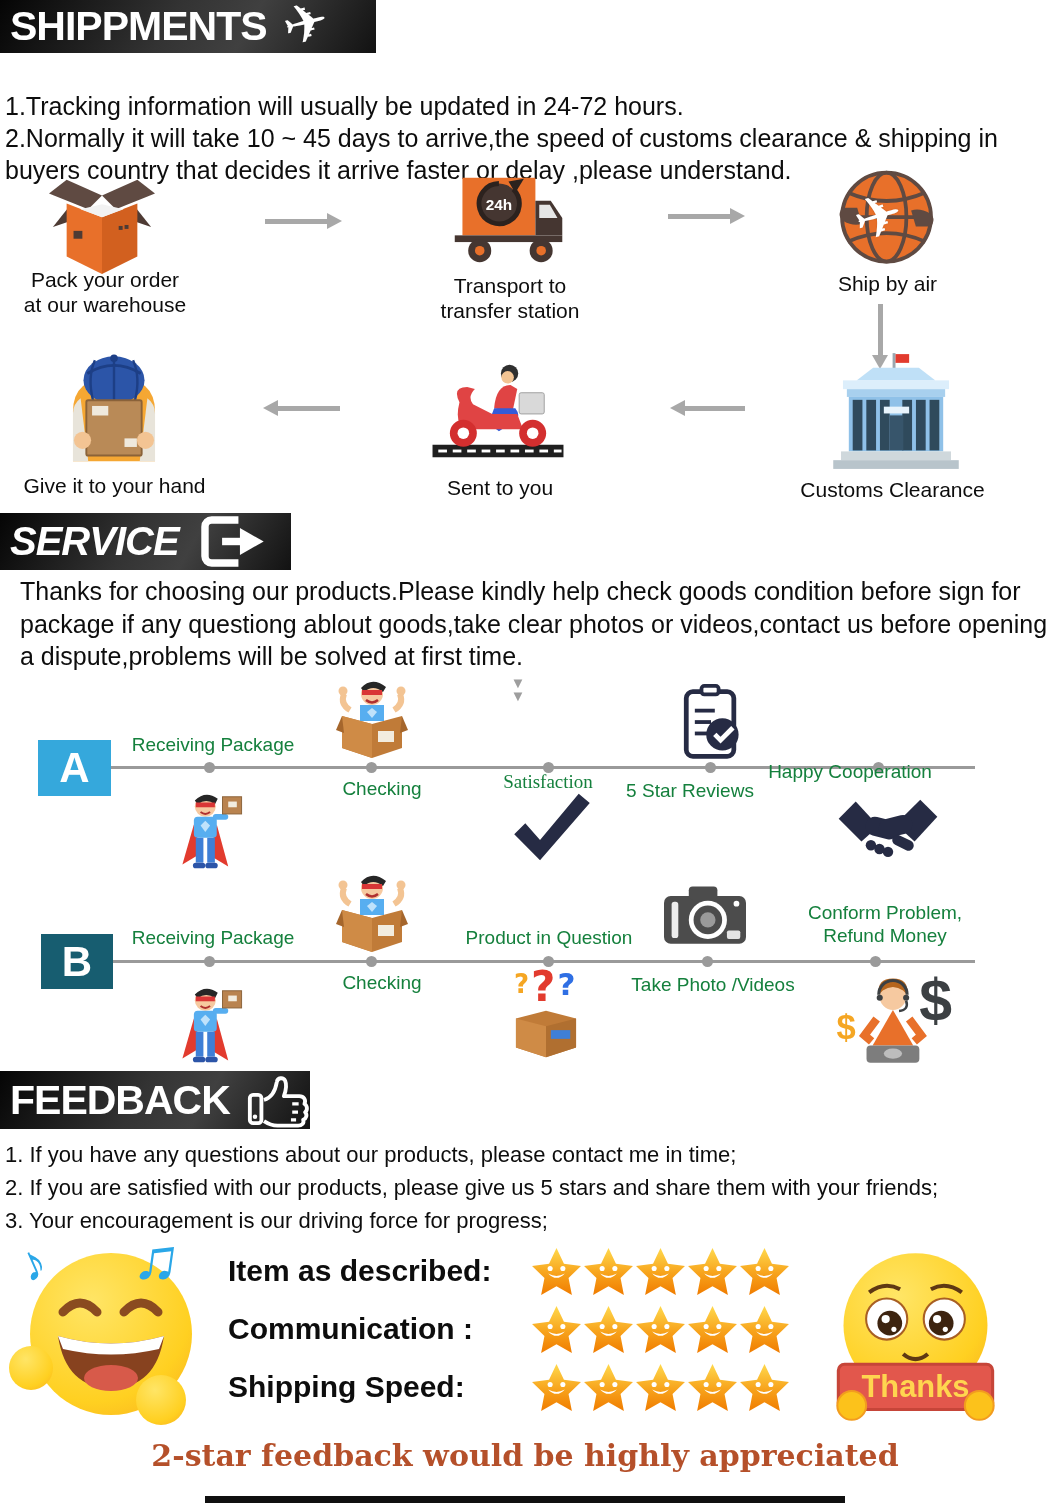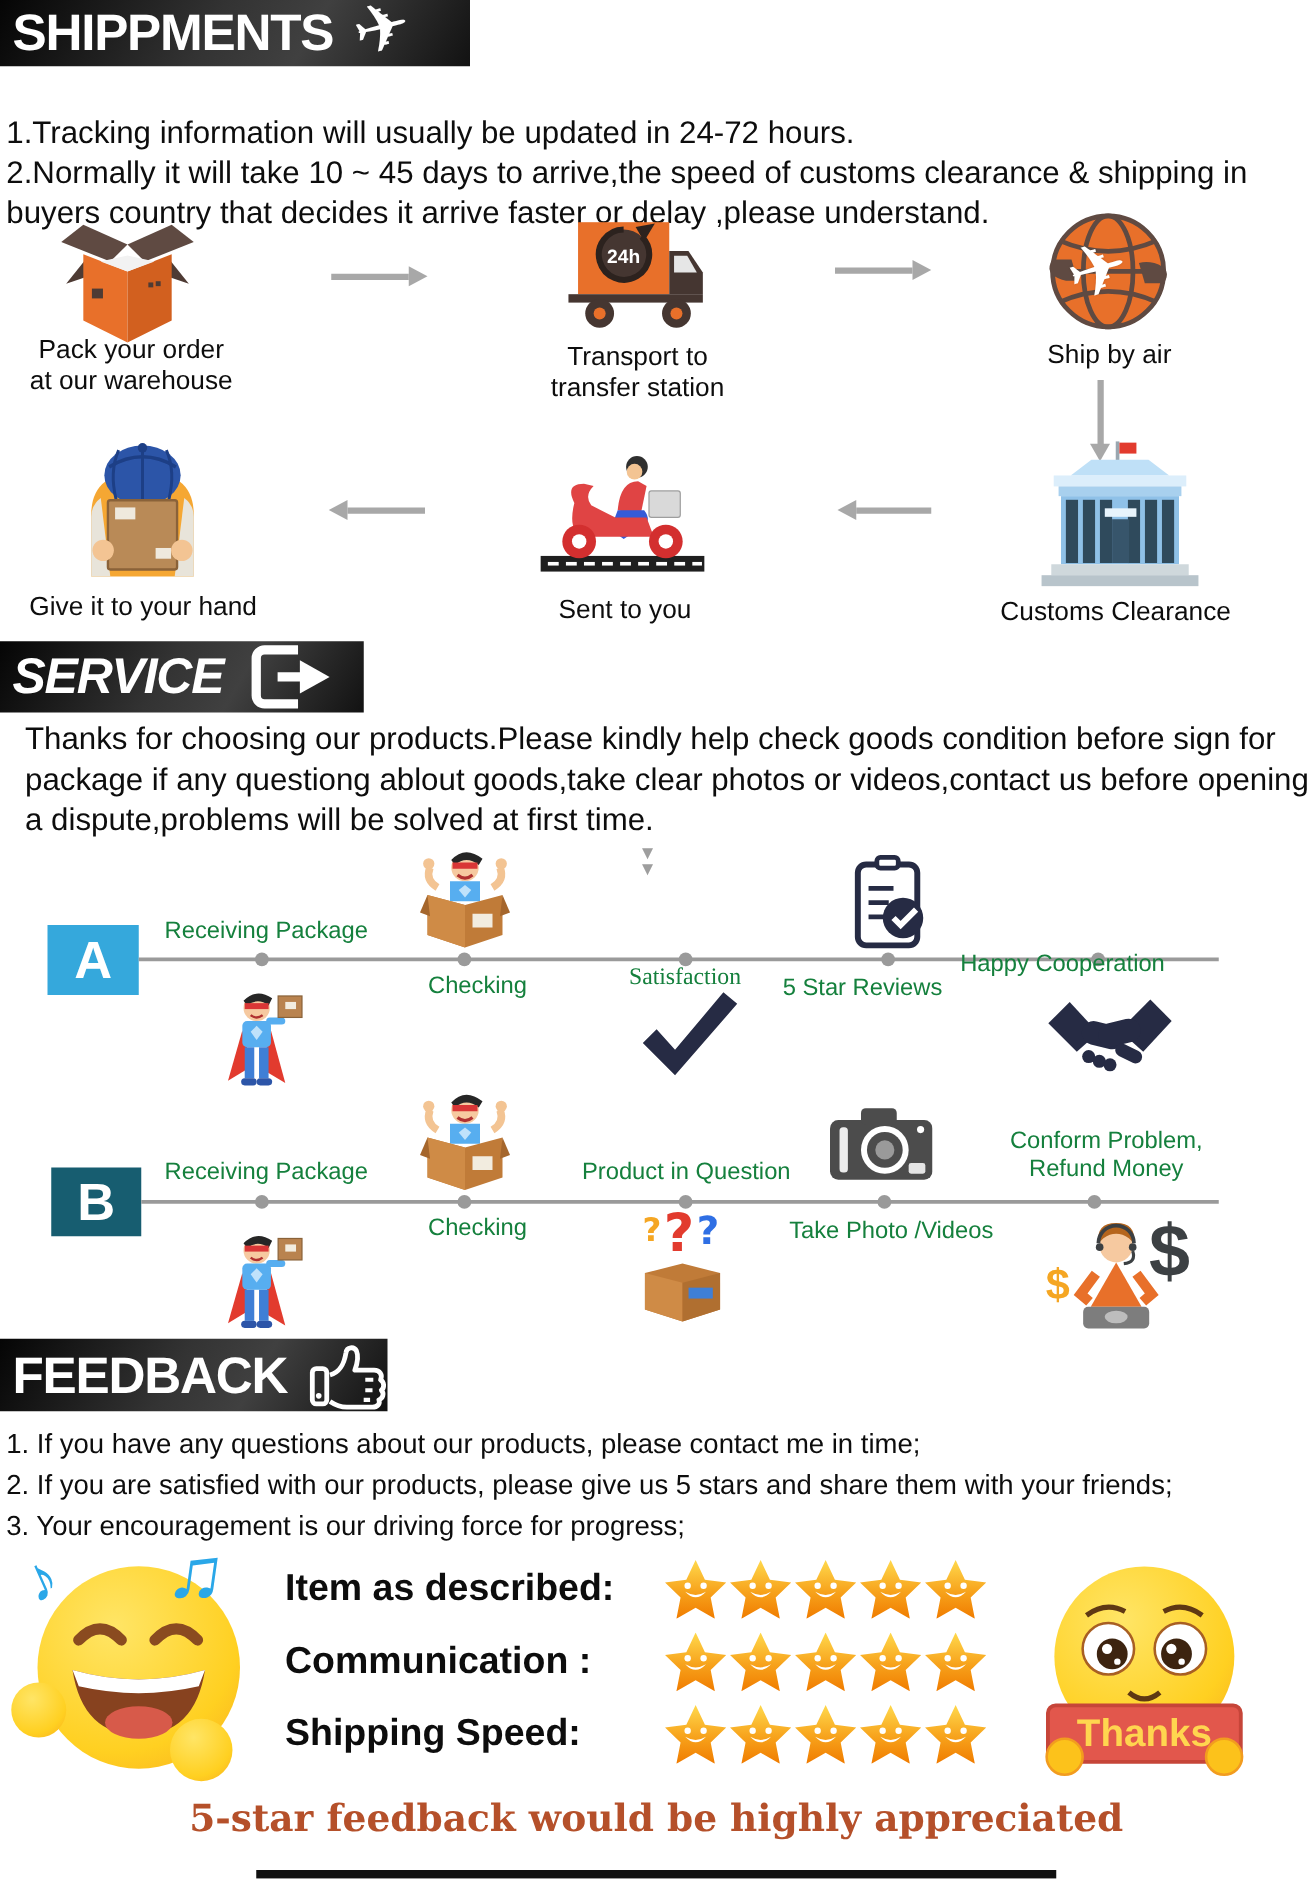--- a/index.html
+++ b/index.html
@@ -524,17 +524,17 @@
       <circle cx="108" cy="66" r="4" fill="#fff"></circle>
     <circle cx="66" cy="76" r="2.5" fill="#fff"></circle>
       <circle cx="116" cy="76" r="2.5" fill="#fff"></circle>
     <path d="M75 100 q12 10 24 0" stroke="#5f3813" stroke-width="4" fill="none"></path>
     <rect x="12" y="110" width="150" height="44" rx="6" fill="#e2574c" stroke="#c64539" stroke-width="3"></rect>
     <text x="87" y="142" text-anchor="middle" font-size="30" font-weight="bold" fill="#ffd54f" font-family="Liberation Sans,sans-serif">Thanks</text>
     <circle cx="25" cy="150" r="14" fill="#fcc21b" stroke="#f29c1f" stroke-width="2"></circle>
     <circle cx="149" cy="150" r="14" fill="#fcc21b" stroke="#f29c1f" stroke-width="2"></circle>
   </svg>
 
-  <div class="closing" style="top:1438px;color:#b5502a;">5-star feedback would be highly appreciated</div>
+  <div class="closing" style="top:1438px;color:#b5502a;">2-star feedback would be highly appreciated</div>
 
   <div class="botbar" style="left:205px;top:1496px;width:640px;height:7px;"></div>
 
 </div>
 
 </body></html>

